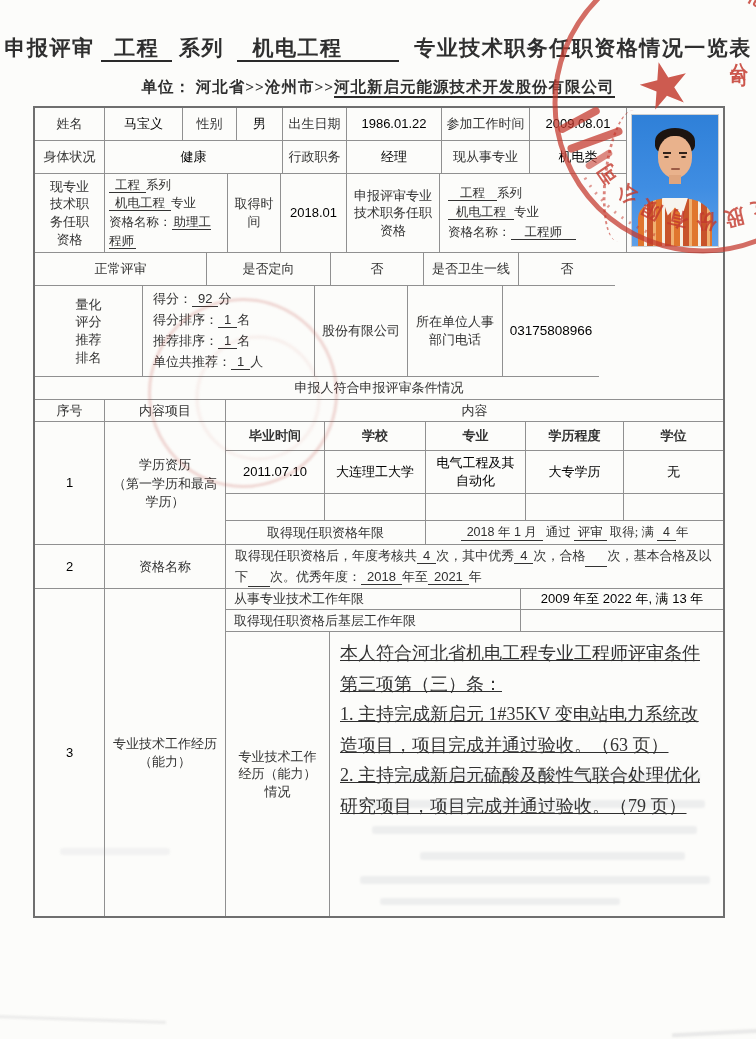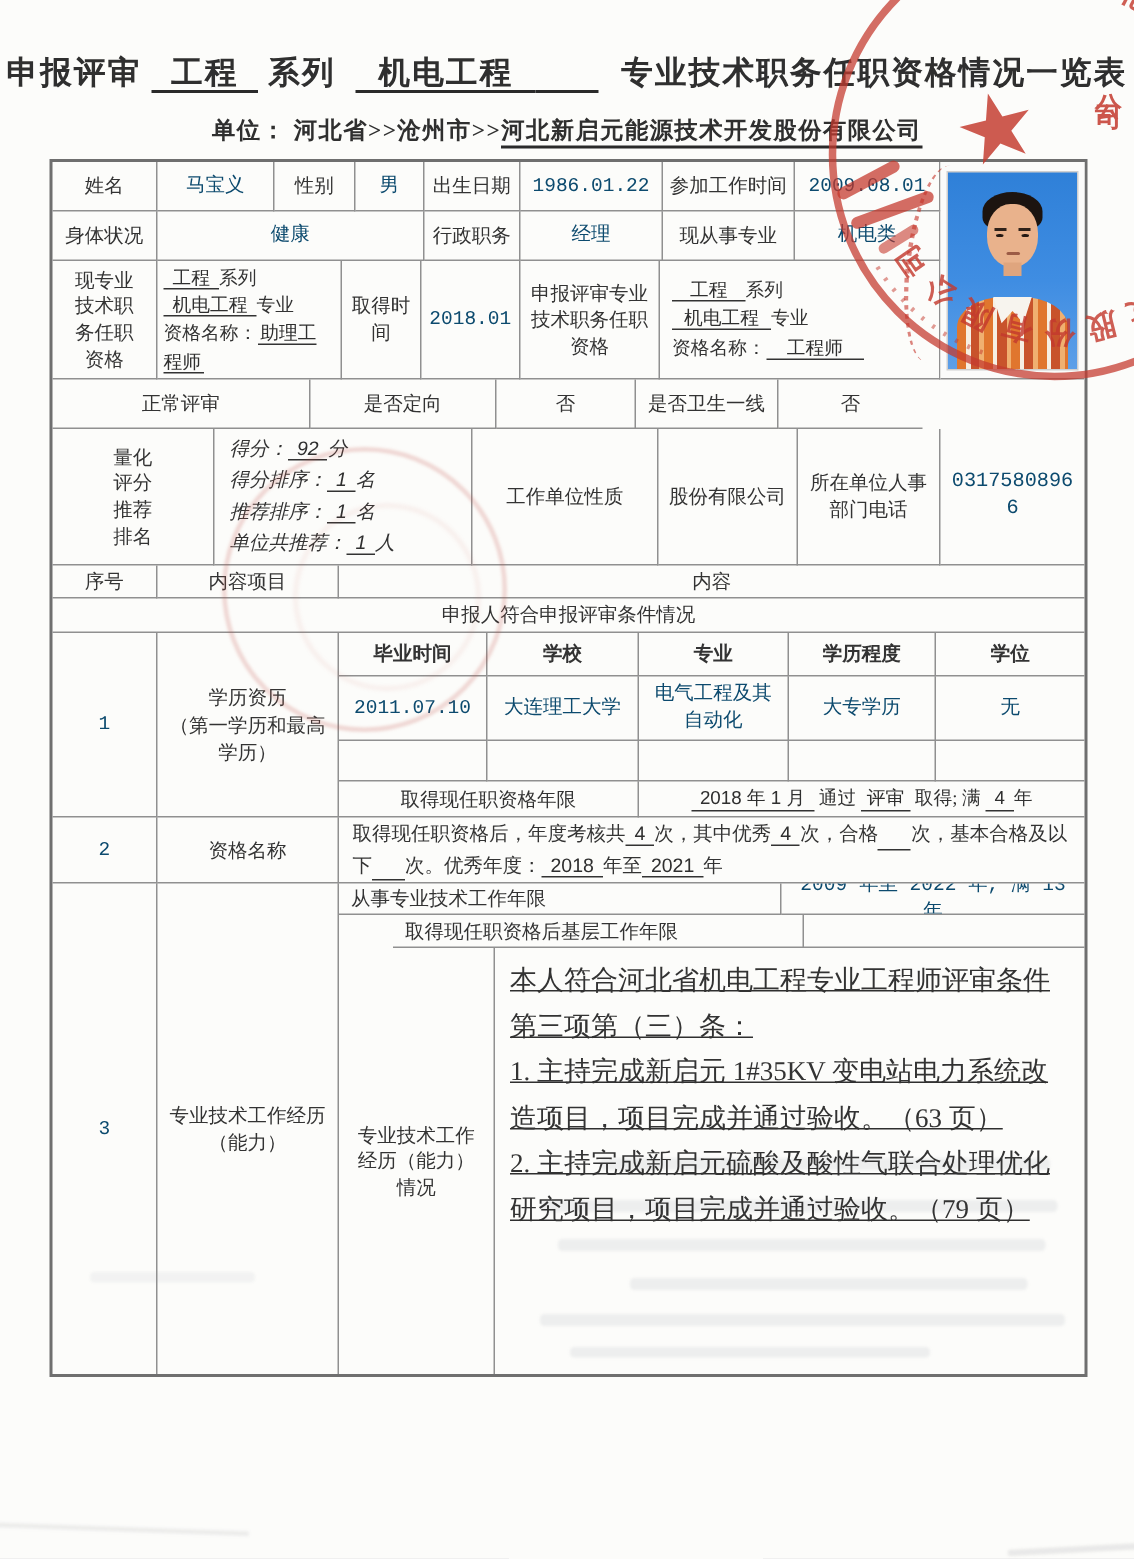--- a/index.html
+++ b/index.html
@@ -28,25 +28,25 @@
   .cell {
     box-sizing:border-box; border-right:1px solid #909090; border-bottom:1px solid #909090;
     display:flex; align-items:center; justify-content:center; text-align:center;
     font-size:13px; line-height:1.35; padding:2px 4px; overflow:hidden;
   }
   .nr { border-right:none !important; }
   .nb { border-bottom:none !important; }
   .left { justify-content:flex-start !important; text-align:left !important; }
   .top { align-items:flex-start !important; }
   .lab { font-family:"Liberation Serif","DejaVu Serif",serif; color:#333; }
-  .val { font-family:Liberation Mono, monospace; color:#0c4a6e; }
+  .val { font-family:Liberation Sans, sans-serif; color:#000000; }
   .uv { border-bottom:1px solid #333; padding:0 6px; font-family:"Liberation Sans","DejaVu Sans",sans-serif; }
   .ub { display:inline-block; width:22px; height:1em; border-bottom:1px solid #333; vertical-align:bottom; }
   .multiline { display:flex; flex-direction:column; gap:2px; }
-  .qlines { line-height:1.6; font-size:13px;font-style:italic; }
+  .qlines { line-height:1.6; font-size:13px; }
   .para { line-height:1.7; font-size:13px; }
 
   
   .photo-cell { background:#fbfbfa; }
   .photo-box { position:relative; width:86px; height:131px; background:linear-gradient(180deg,#2f80d8 0%,#3f8de2 55%,#5d9fe8 100%); box-shadow:0 0 0 1px #cfcfcf; overflow:hidden; }
   .p-hair { position:absolute; left:23px; top:13px; width:40px; height:26px; background:#1c1410; border-radius:50% 50% 34% 34%; }
   .p-face { position:absolute; left:26px; top:21px; width:34px; height:42px; background:#e9b28c; border-radius:46% 46% 48% 48%; }
   .p-brow { position:absolute; width:8px; height:2px; background:#30221a; top:16px; }
   .p-eye { position:absolute; width:5px; height:2.5px; background:#241812; border-radius:50%; top:20px; }
   .p-mouth { position:absolute; left:13px; top:32px; width:9px; height:2.5px; background:#9c5b45; border-radius:2px; }
@@ -156,34 +156,33 @@
     <div class="trow" style="height:91px;">
       <div class="cell lab" style="width:108px; padding:2px 36px;">量化评分推荐排名</div>
       <div class="cell left qlines" style="width:172px; padding-left:10px;">
         <div>
           <span class="lab">得分：</span><span class="uv">92</span><span class="lab">分</span><br>
           <span class="lab">得分排序：</span><span class="uv">1</span><span class="lab">名</span><br>
           <span class="lab">推荐排序：</span><span class="uv">1</span><span class="lab">名</span><br>
           <span class="lab">单位共推荐：</span><span class="uv">1</span><span class="lab">人</span>
         </div>
       </div>
-      <div class="cell lab" style="width:124px;">工作单位性质</div>
       <div class="cell lab" style="width:93px;">股份有限公司</div>
       <div class="cell lab" style="width:95px; padding:2px 8px;">所在单位人事部门电话</div>
       <div class="cell val nr" style="width:96px; word-break:break-all; padding:2px 6px; font-size:13.5px;">03175808966</div>
+    </div>
+
+    <div class="trow" style="height:23px;">
+      <div class="cell lab nr" style="width:688px;">申报人符合申报评审条件情况</div>
     </div>
 
     <div class="trow" style="height:22px;">
       <div class="cell lab" style="width:70px;">序号</div>
       <div class="cell lab" style="width:121px;">内容项目</div>
       <div class="cell lab nr" style="width:497px;">内容</div>
-    </div>
-
-    <div class="trow" style="height:23px;">
-      <div class="cell lab nr" style="width:688px;">申报人符合申报评审条件情况</div>
     </div>
 
     <div class="trow" style="height:123px;">
       <div class="cell val" style="width:70px;">1</div>
       <div class="cell lab" style="width:121px; padding:2px 6px;">
         <div class="multiline">
           <span>学历资历</span>
           <span>（第一学历和最高学历）</span>
         </div>
       </div>
@@ -235,21 +234,21 @@
 
     <div class="trow" style="height:327px;">
       <div class="cell val nb" style="width:70px;">3</div>
       <div class="cell lab nb" style="width:121px; padding:2px 7px;">专业技术工作经历（能力）</div>
       <div class="tcol" style="width:497px;">
         <div class="trow" style="height:21px;">
           <div class="cell lab left" style="width:295px; padding-left:8px;">从事专业技术工作年限</div>
           <div class="cell val nr" style="width:202px;">2009 年至 2022 年, 满 13 年</div>
         </div>
         <div class="trow" style="height:22px;">
-          <div class="cell lab left" style="width:295px; padding-left:8px;margin-left:36px;">取得现任职资格后基层工作年限</div>
+          <div class="cell lab left" style="width:295px; padding-left:8px;">取得现任职资格后基层工作年限</div>
           <div class="cell val nr" style="width:202px;"></div>
         </div>
         <div class="trow" style="height:284px;">
           <div class="cell lab nb" style="width:104px; padding:2px 8px;">专业技术工作经历（能力）情况</div>
           <div class="cell nr nb left top" style="width:393px; padding:6px 10px;">
             <div class="para" style="font-size:18px;text-decoration:underline;">
               <span class="lab">本人符合河北省机电工程专业工程师评审条件第三项第（三）条：</span><br>
               <span class="lab">1. 主持完成新启元 1#35KV 变电站电力系统改造项目，项目完成并通过验收。（63 页）</span><br>
               <span class="lab">2. 主持完成新启元硫酸及酸性气联合处理优化研究项目，项目完成并通过验收。（79 页）</span>
             </div>

